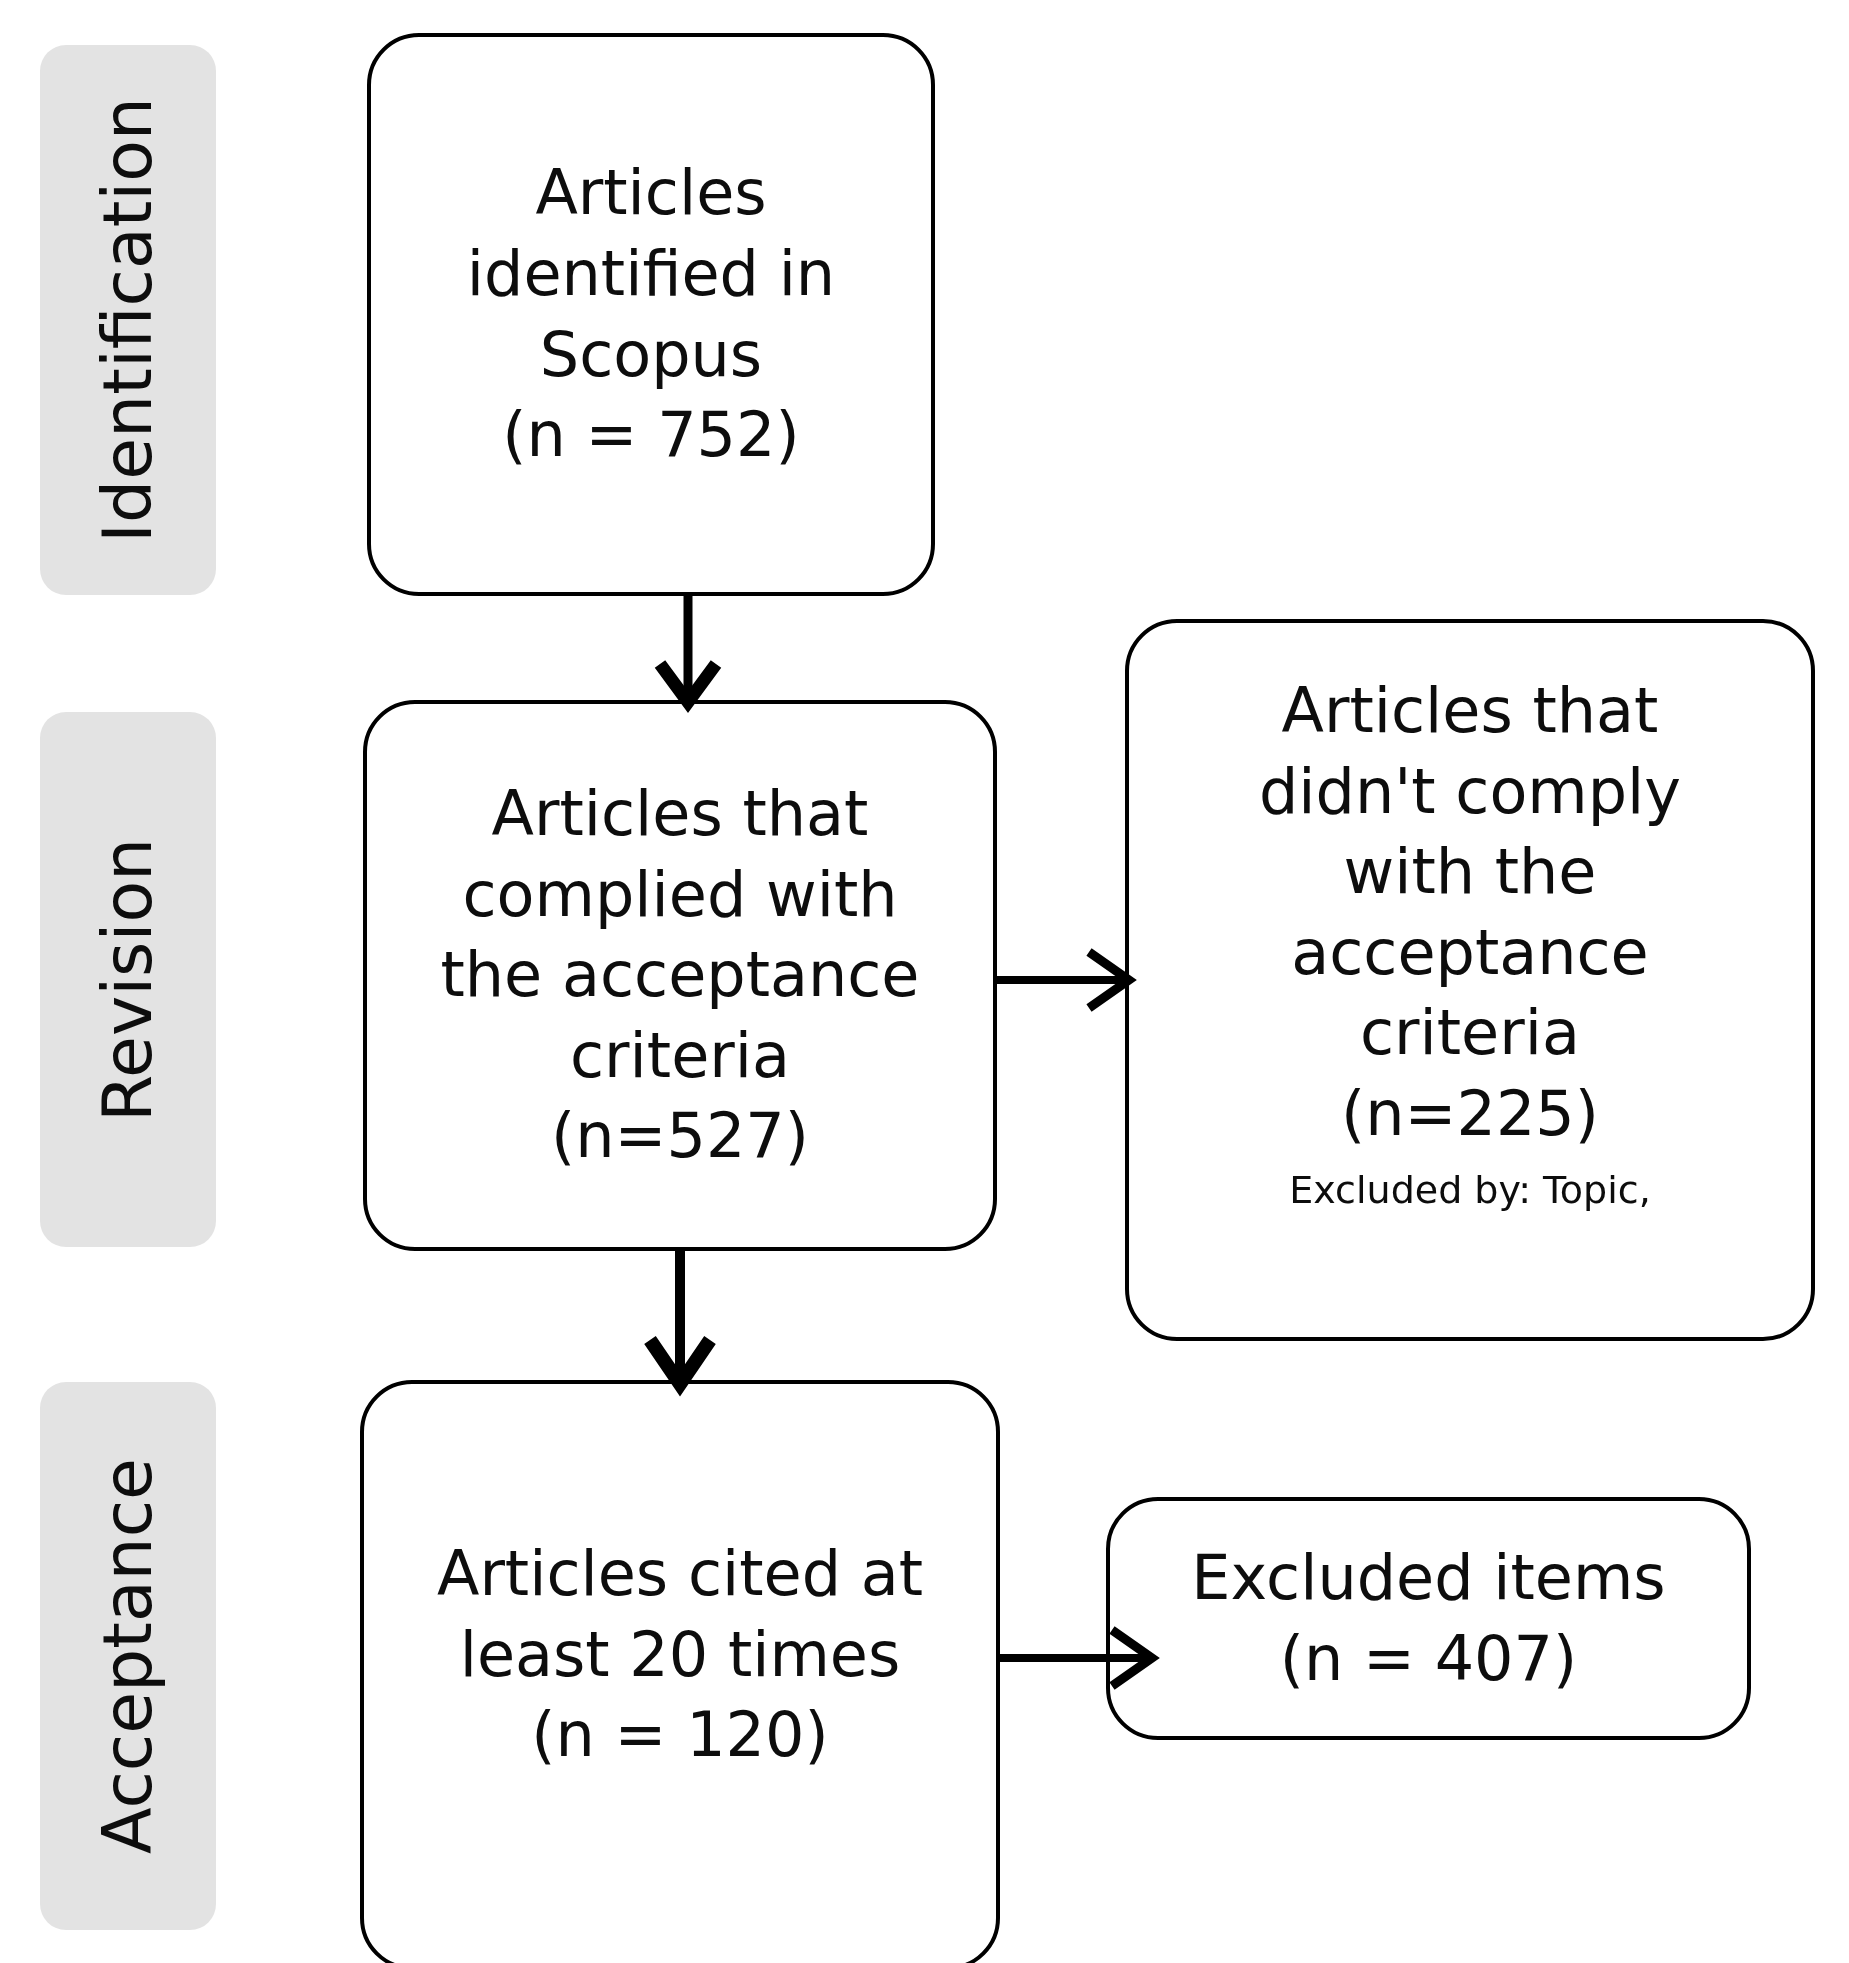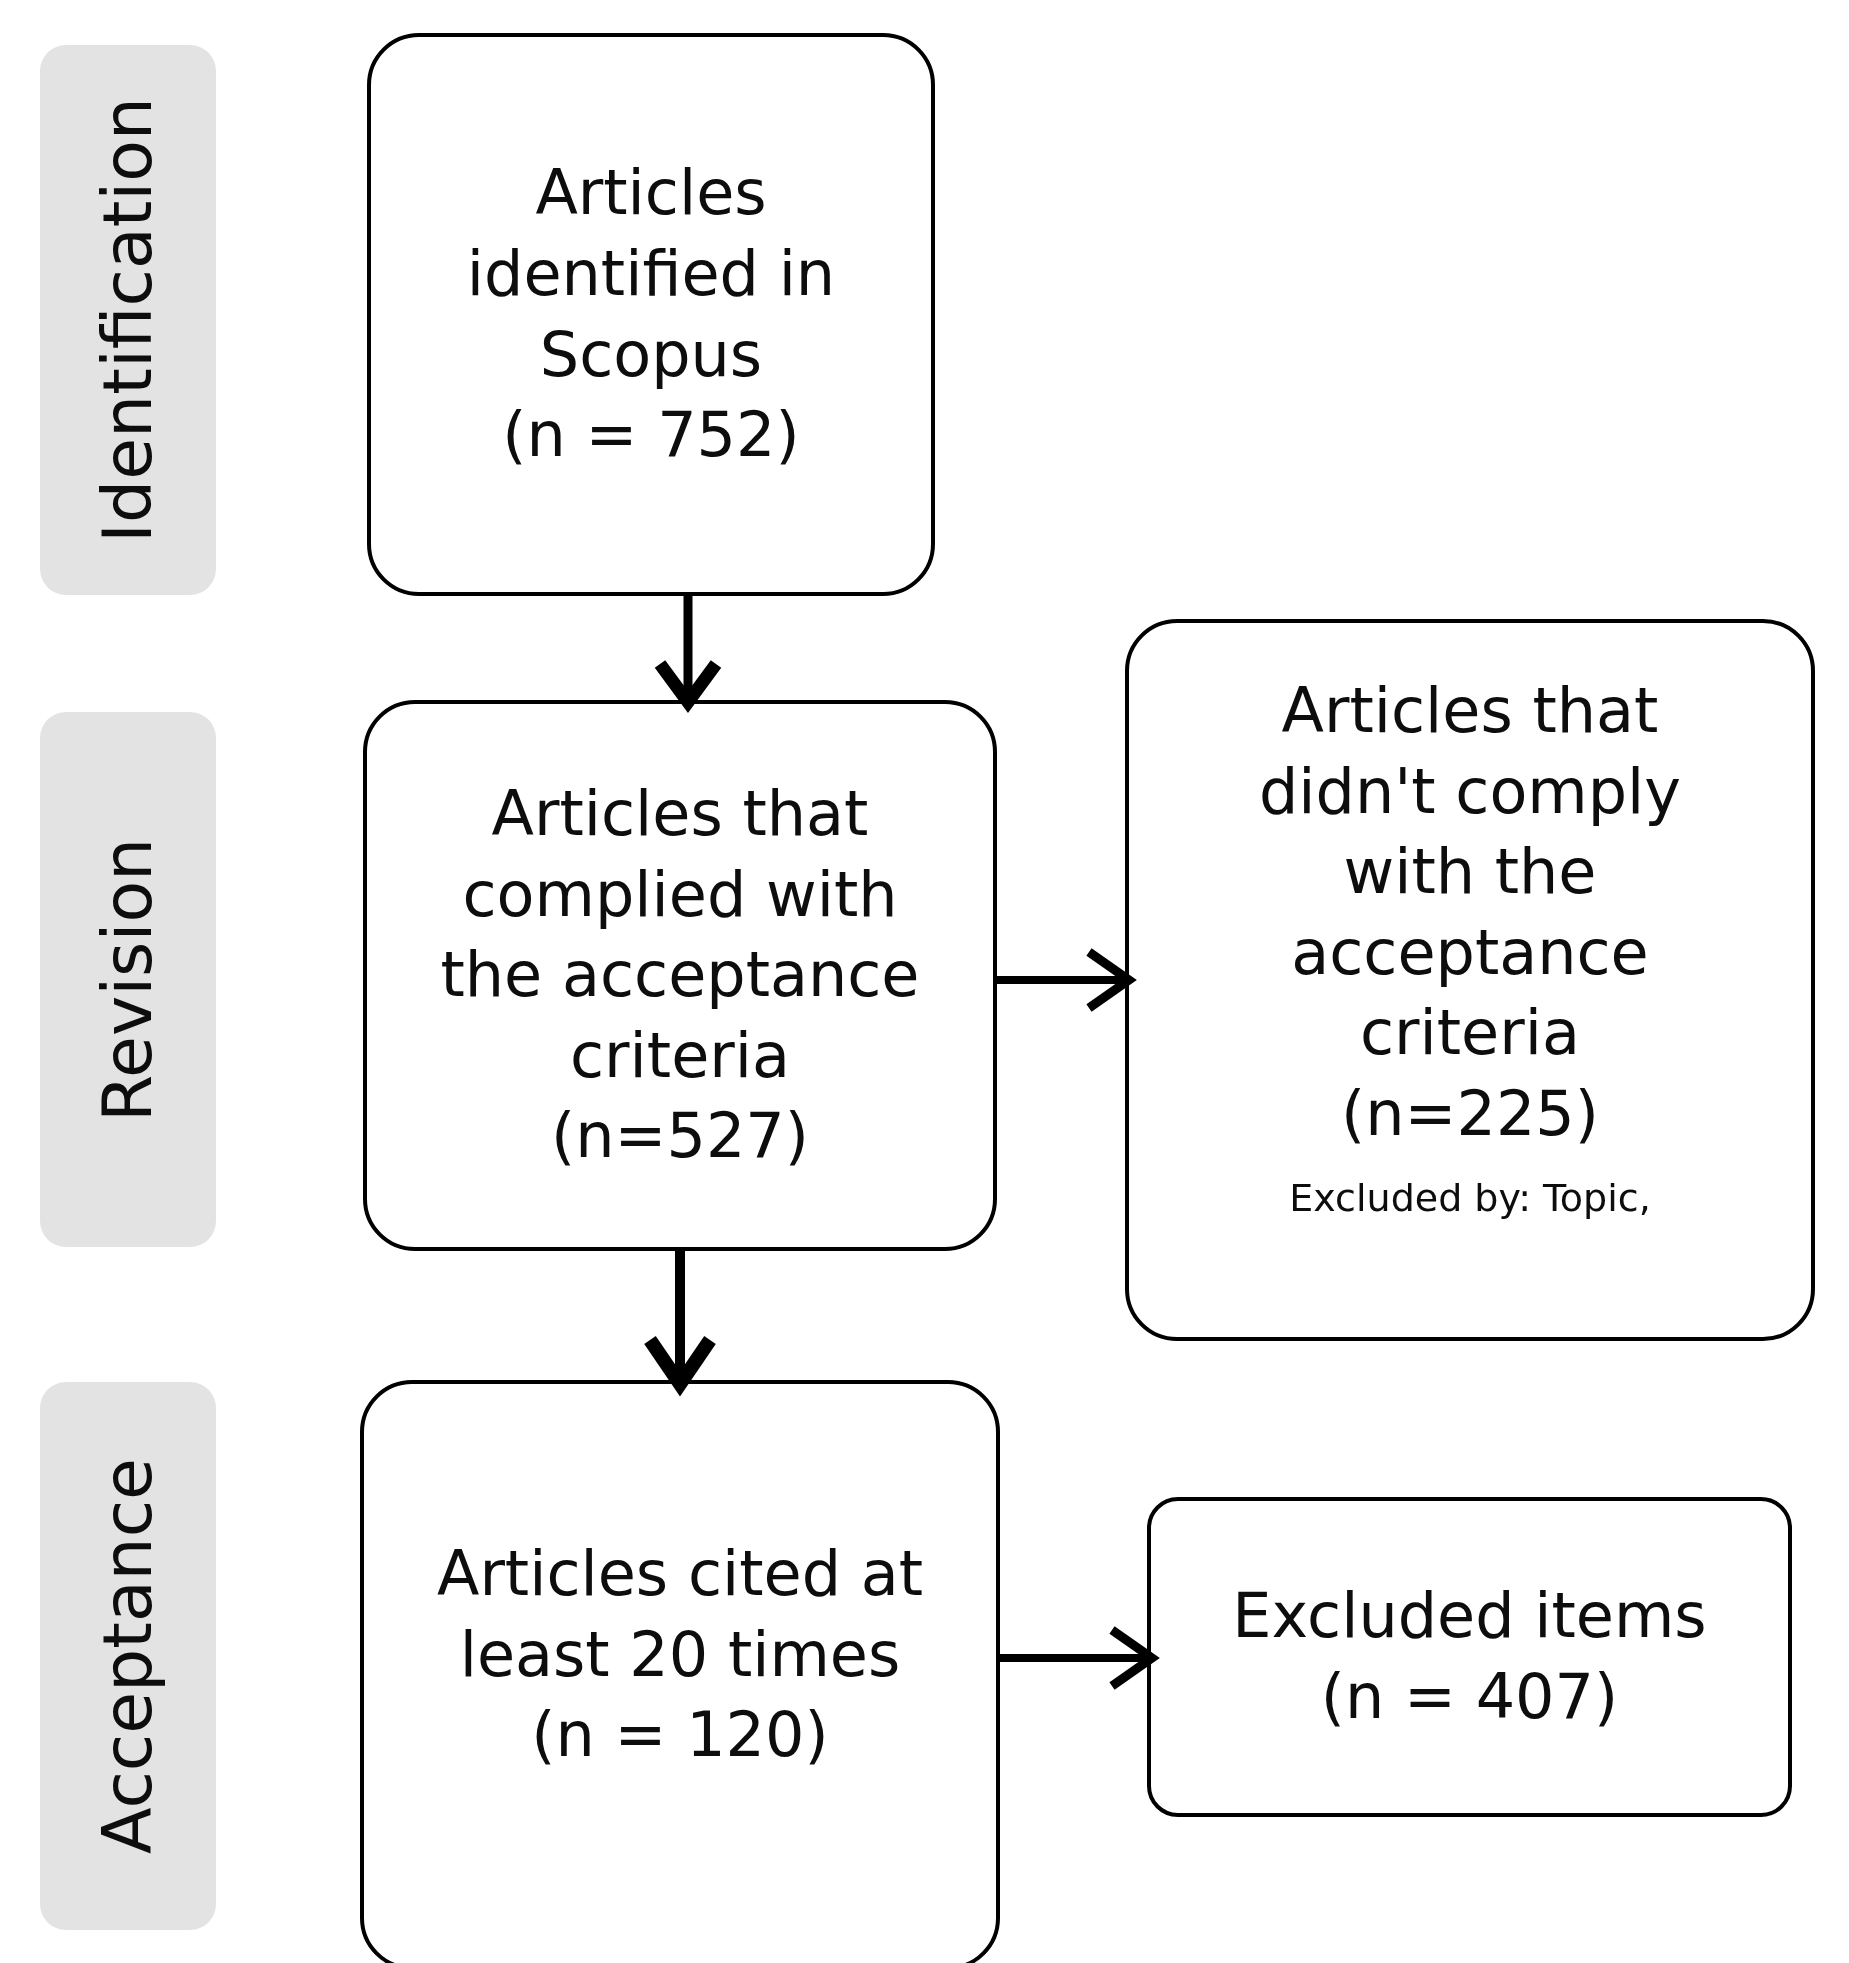--- a/index.html
+++ b/index.html
@@ -55,21 +55,21 @@
     font-size: 62px;
     line-height: 1.30;
     padding: 0 26px;
     white-space: pre-line;
     text-align: center;
   }
   .box-subtext {
     font-size: 38px;
     line-height: 1.25;
     padding: 0 18px;
-    margin-top: 20px;
+    margin-top: 12px;
     text-align: center;
     white-space: pre-line;
   }
 
   
   .arrow {
     position: absolute;
   }
   .arrow svg {
     display: block;
@@ -117,21 +117,21 @@
 (n=225)</div>
     <div class="box-subtext">Excluded by: Topic,</div>
   </div>
 
   <div class="flow-box" style="left:360px; top:1380px; width:640px; height:590px; justify-content:flex-start; padding-top:150px;">
     <div class="box-text">Articles cited at
 least 20 times
 (n = 120)</div>
   </div>
 
-  <div class="flow-box" style="left:1147px; top:1497px; width:645px; height:320px;border-radius:31px;">
+  <div class="flow-box" style="left:1106px; top:1497px; width:645px; height:243px;">
     <div class="box-text">Excluded items
 (n = 407)</div>
   </div>
 
   <div class="arrow" style="left:648px; top:592px; width:80px; height:114px;">
     <svg width="80" height="114" viewBox="0 0 80 114">
       <line x1="40" y1="0" x2="40" y2="110" stroke="#000" stroke-width="9"></line>
       <polyline points="12,72 40,110 68,72" fill="none" stroke="#000" stroke-width="13" stroke-linecap="butt" stroke-linejoin="miter"></polyline>
     </svg>
   </div>

